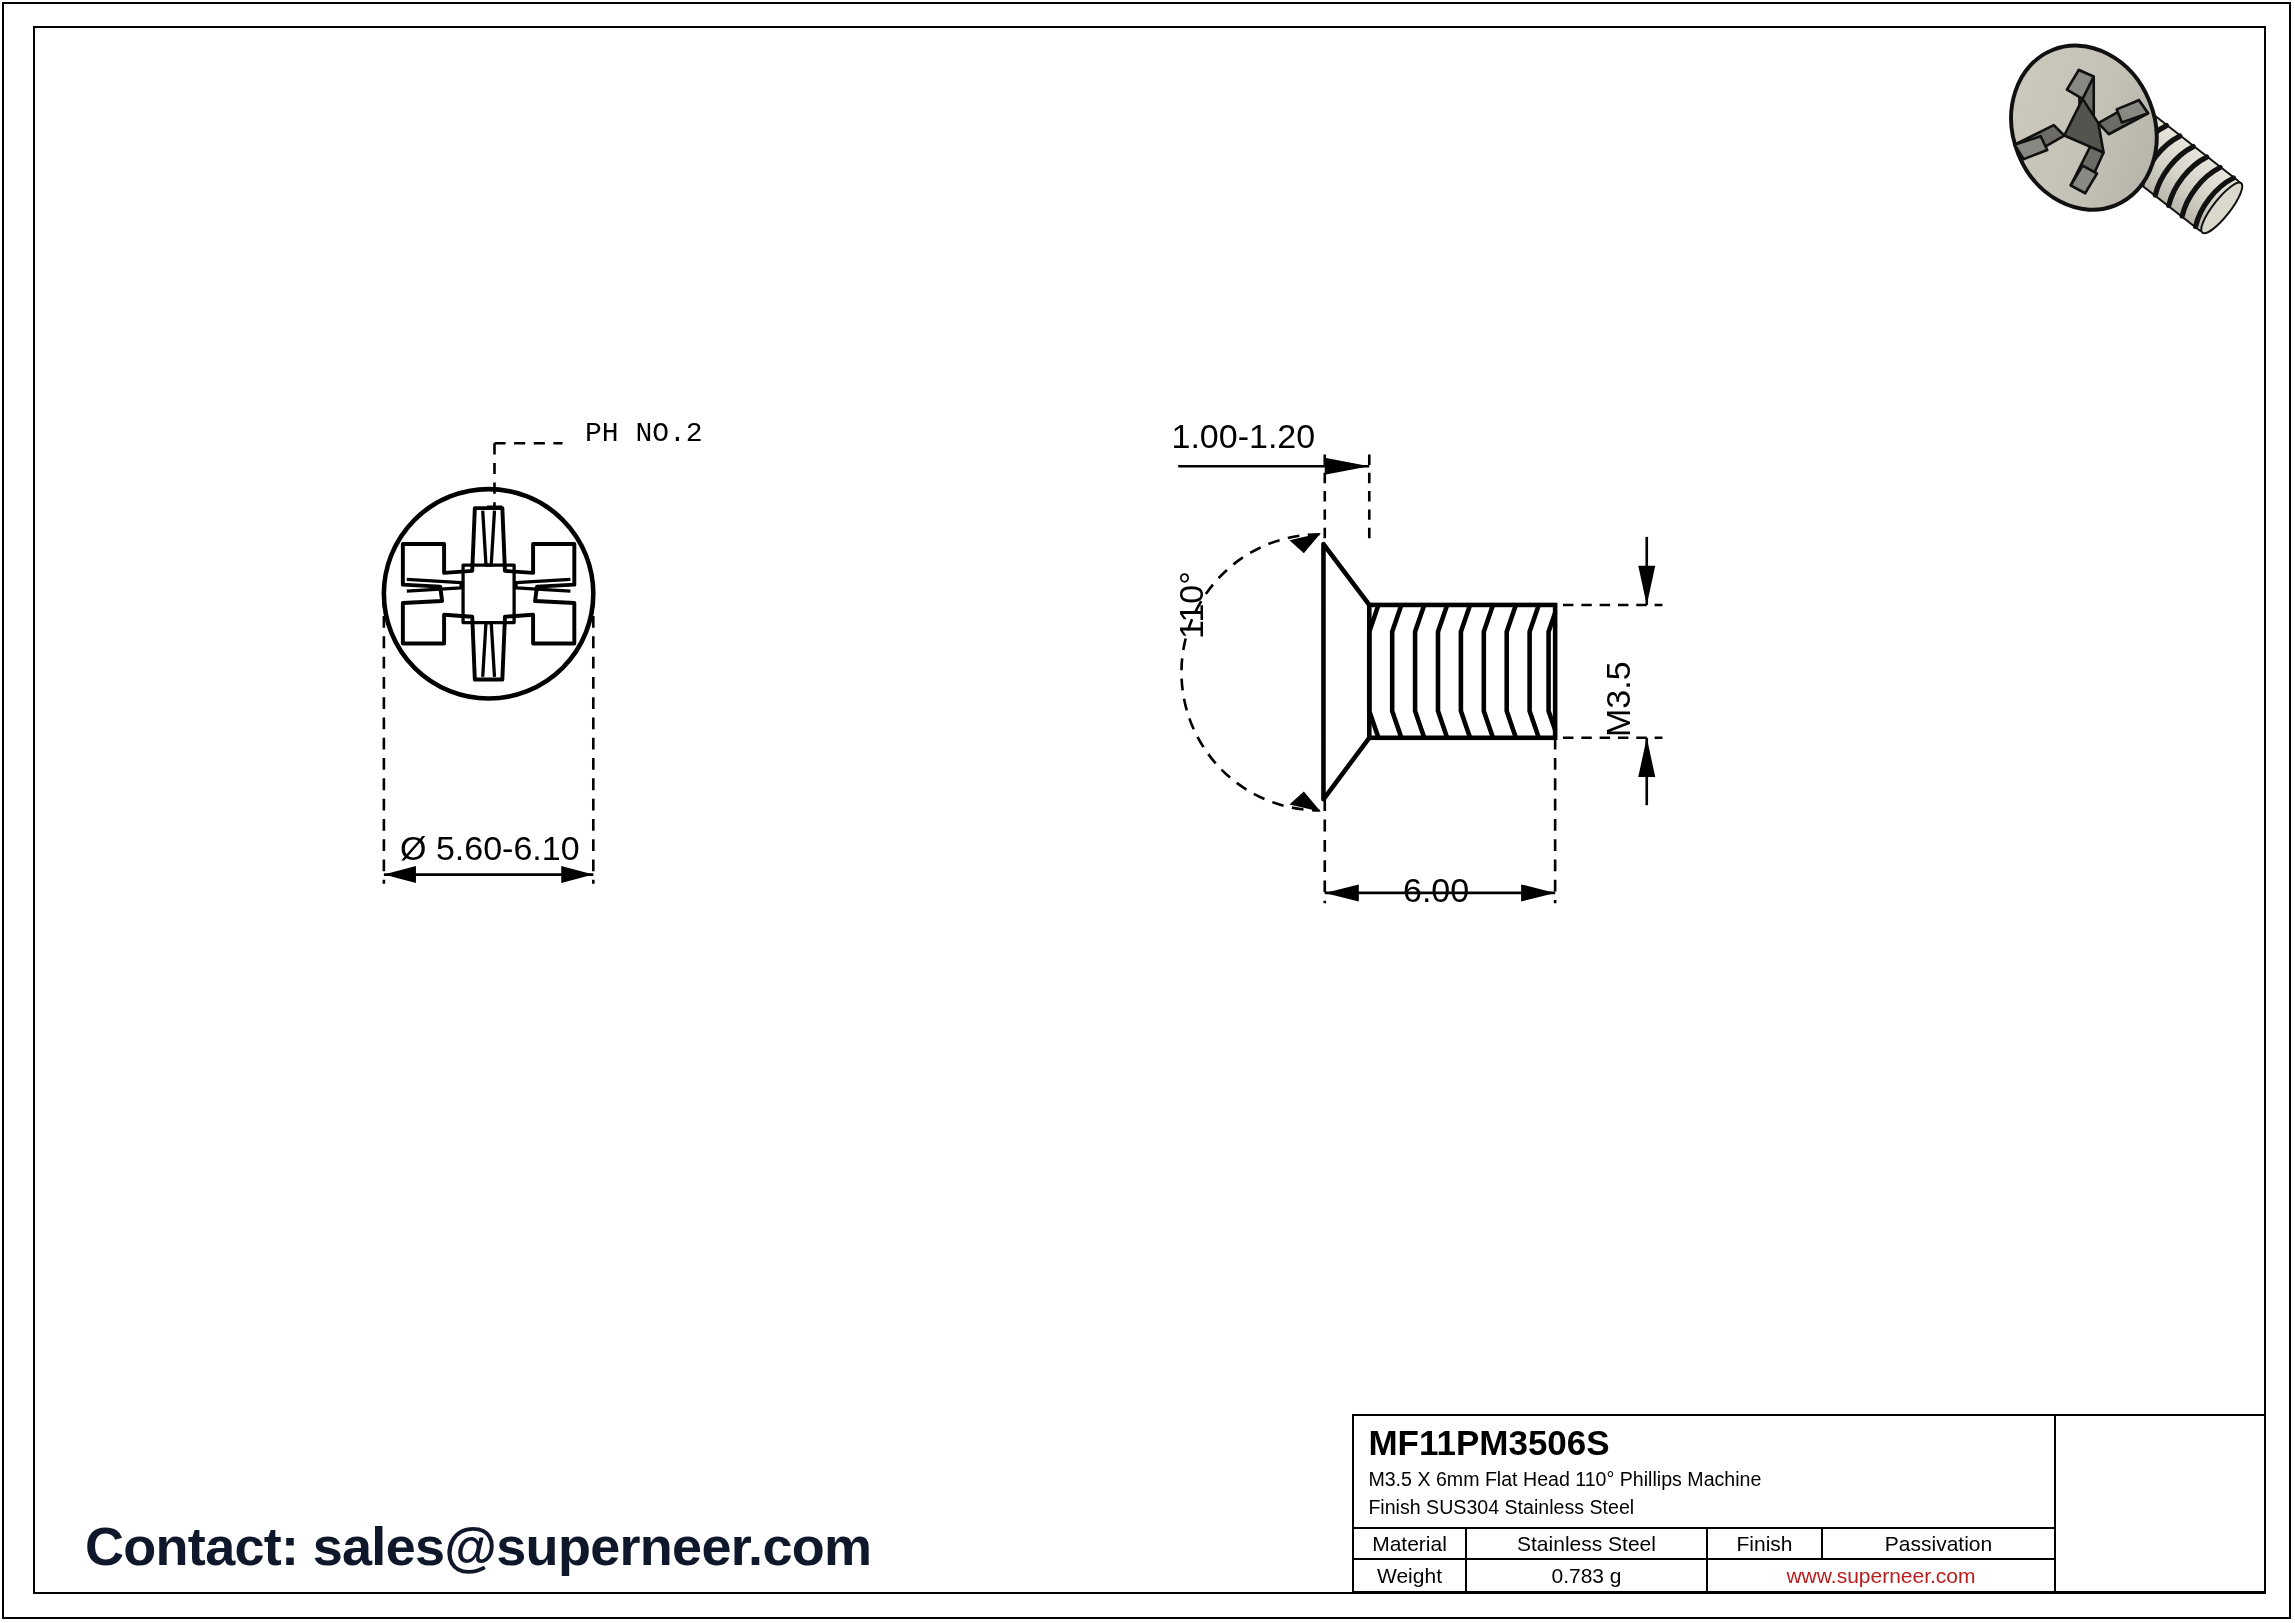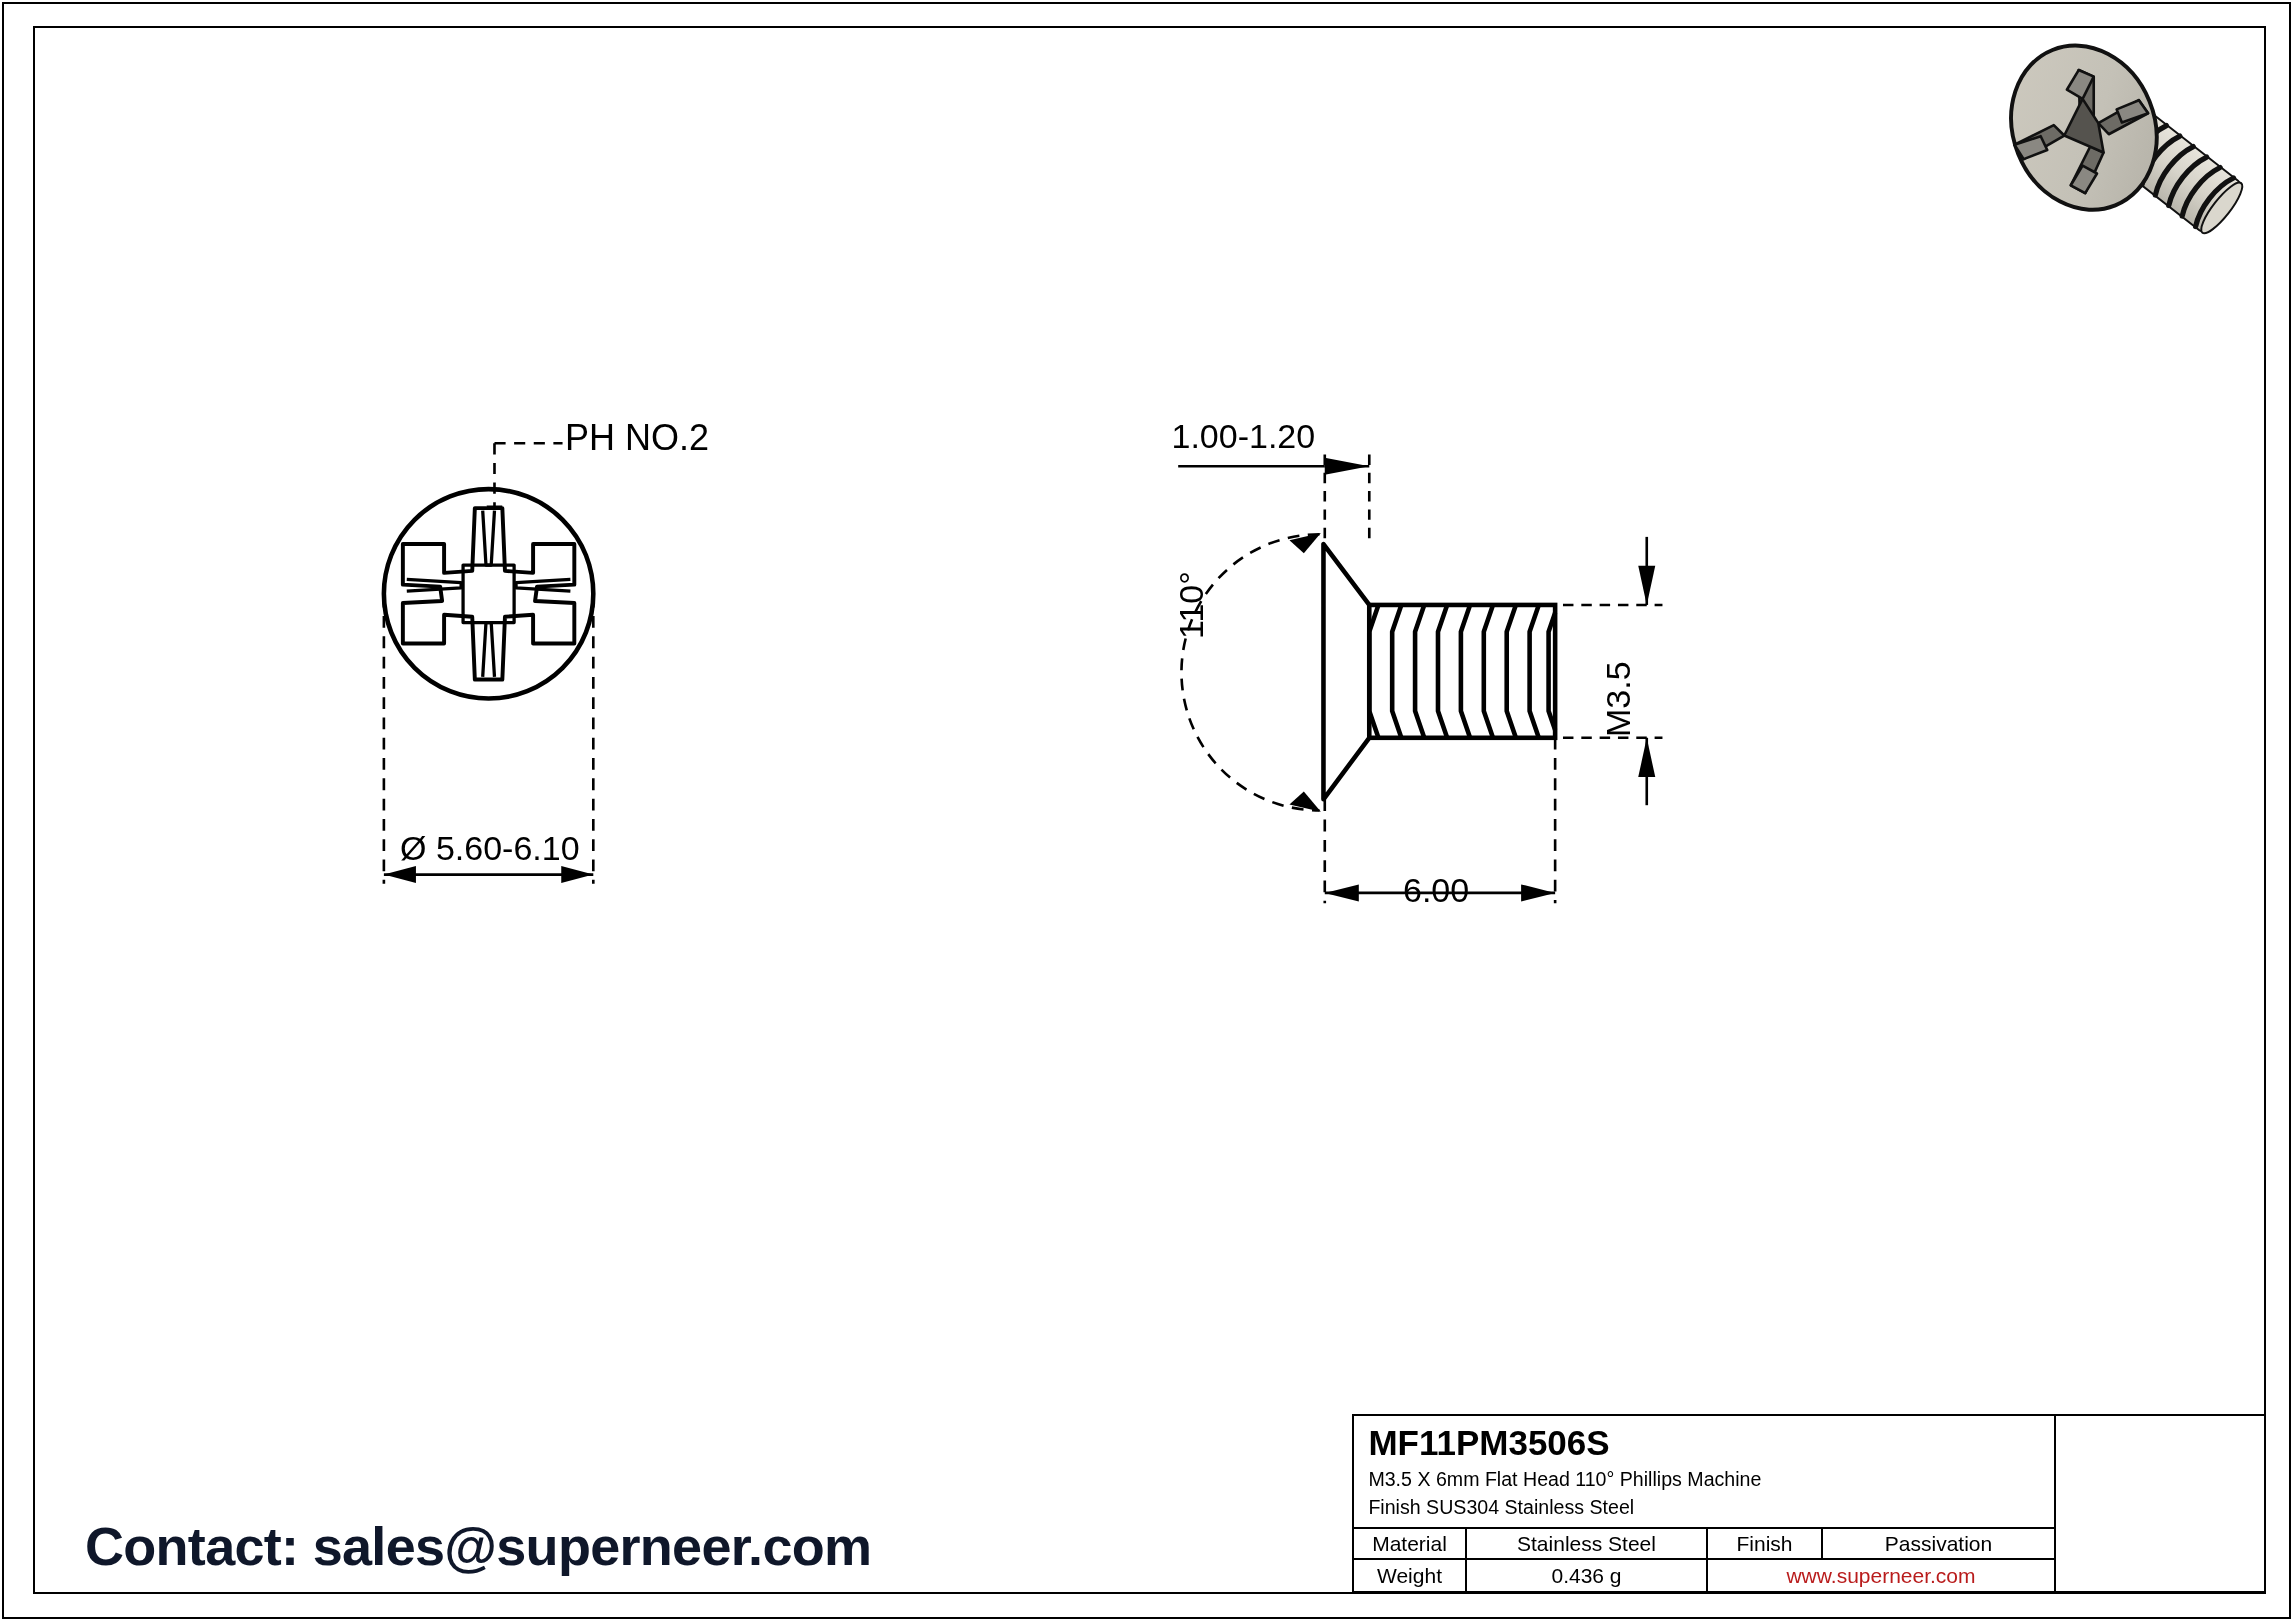--- a/index.html
+++ b/index.html
@@ -244,21 +244,21 @@
         <path d="M 367 290 L 367 730"></path>
       </g>
 
       <g>
         <line x1="47" y1="716" x2="367" y2="716" stroke="#000" stroke-width="4"></line>
         <polygon points="47,716 96,703 96,729" fill="#000"></polygon>
         <polygon points="367,716 318,703 318,729" fill="#000"></polygon>
       </g>
     </svg>
 
-    <div class="dim-text" style="left:212px; top:14.4px; font-size:36px;">PH NO.2</div>
+    <div class="dim-text" style="left:232px; top:14.4px; font-size:28px;font-family:Liberation Mono, monospace;">PH NO.2</div>
 
     <div class="dim-text" style="left:47px; top:425px; font-size:34px;">Ø 5.60-6.10</div>
   </div>
 
   <div id="view-side">
     <svg width="537" height="517" viewBox="0 0 820 790">
 
       <g stroke="#000" stroke-width="4" fill="none" stroke-dasharray="16 12">
         <path d="M 224 74 L 224 210"></path>
         <path d="M 292 74 L 292 210"></path>
@@ -340,21 +340,21 @@
 
         <div class="tb-row first">
           <div class="tb-cell c-label">Material</div>
           <div class="tb-cell c-value">Stainless Steel</div>
           <div class="tb-cell c-label2">Finish</div>
           <div class="tb-cell c-value2 last">Passivation</div>
         </div>
 
         <div class="tb-row">
           <div class="tb-cell c-label">Weight</div>
-          <div class="tb-cell c-value">0.436 g</div>
+          <div class="tb-cell c-value">0.783 g</div>
           <div class="tb-cell c-web last">www.superneer.com</div>
         </div>
 
       </div>
     </div>
 
 
   </div>
 
 </div>

